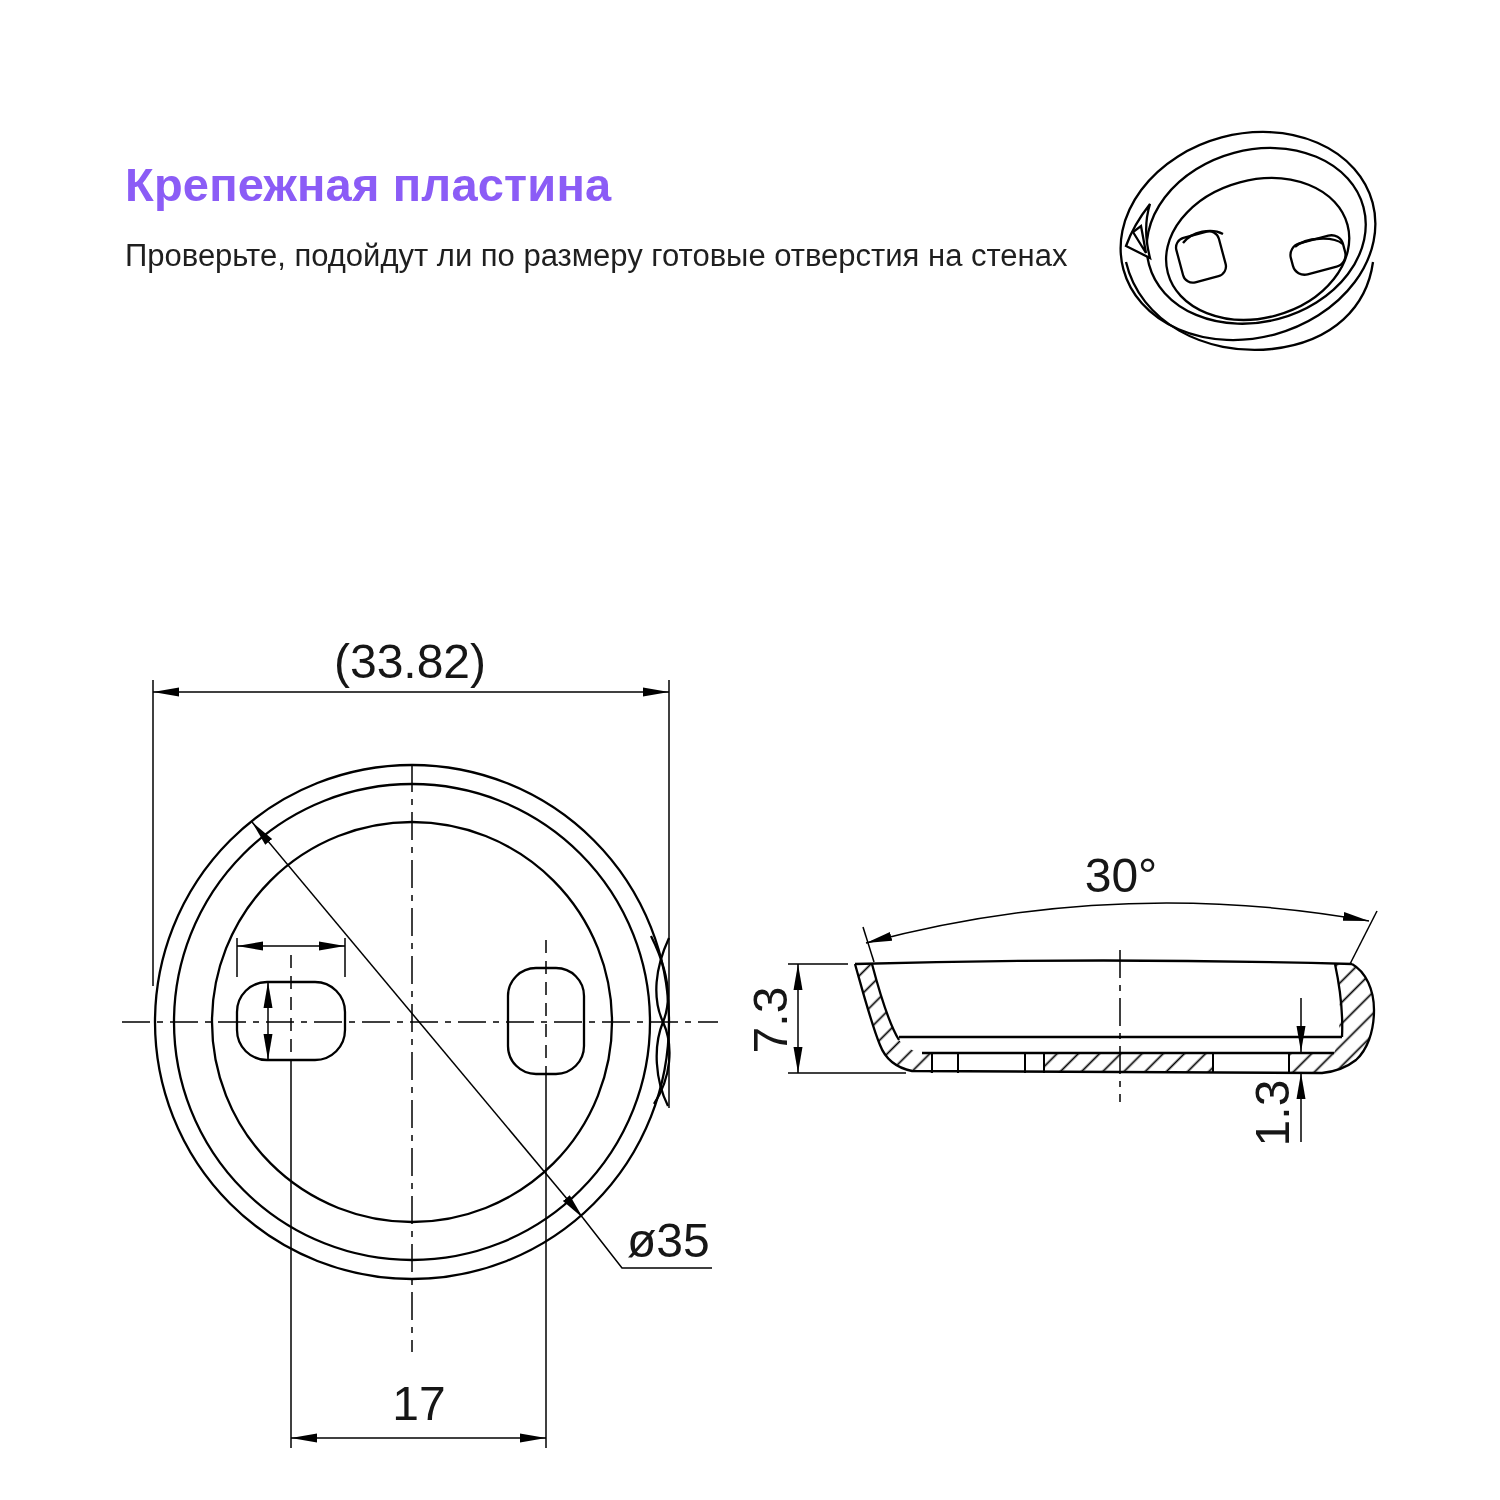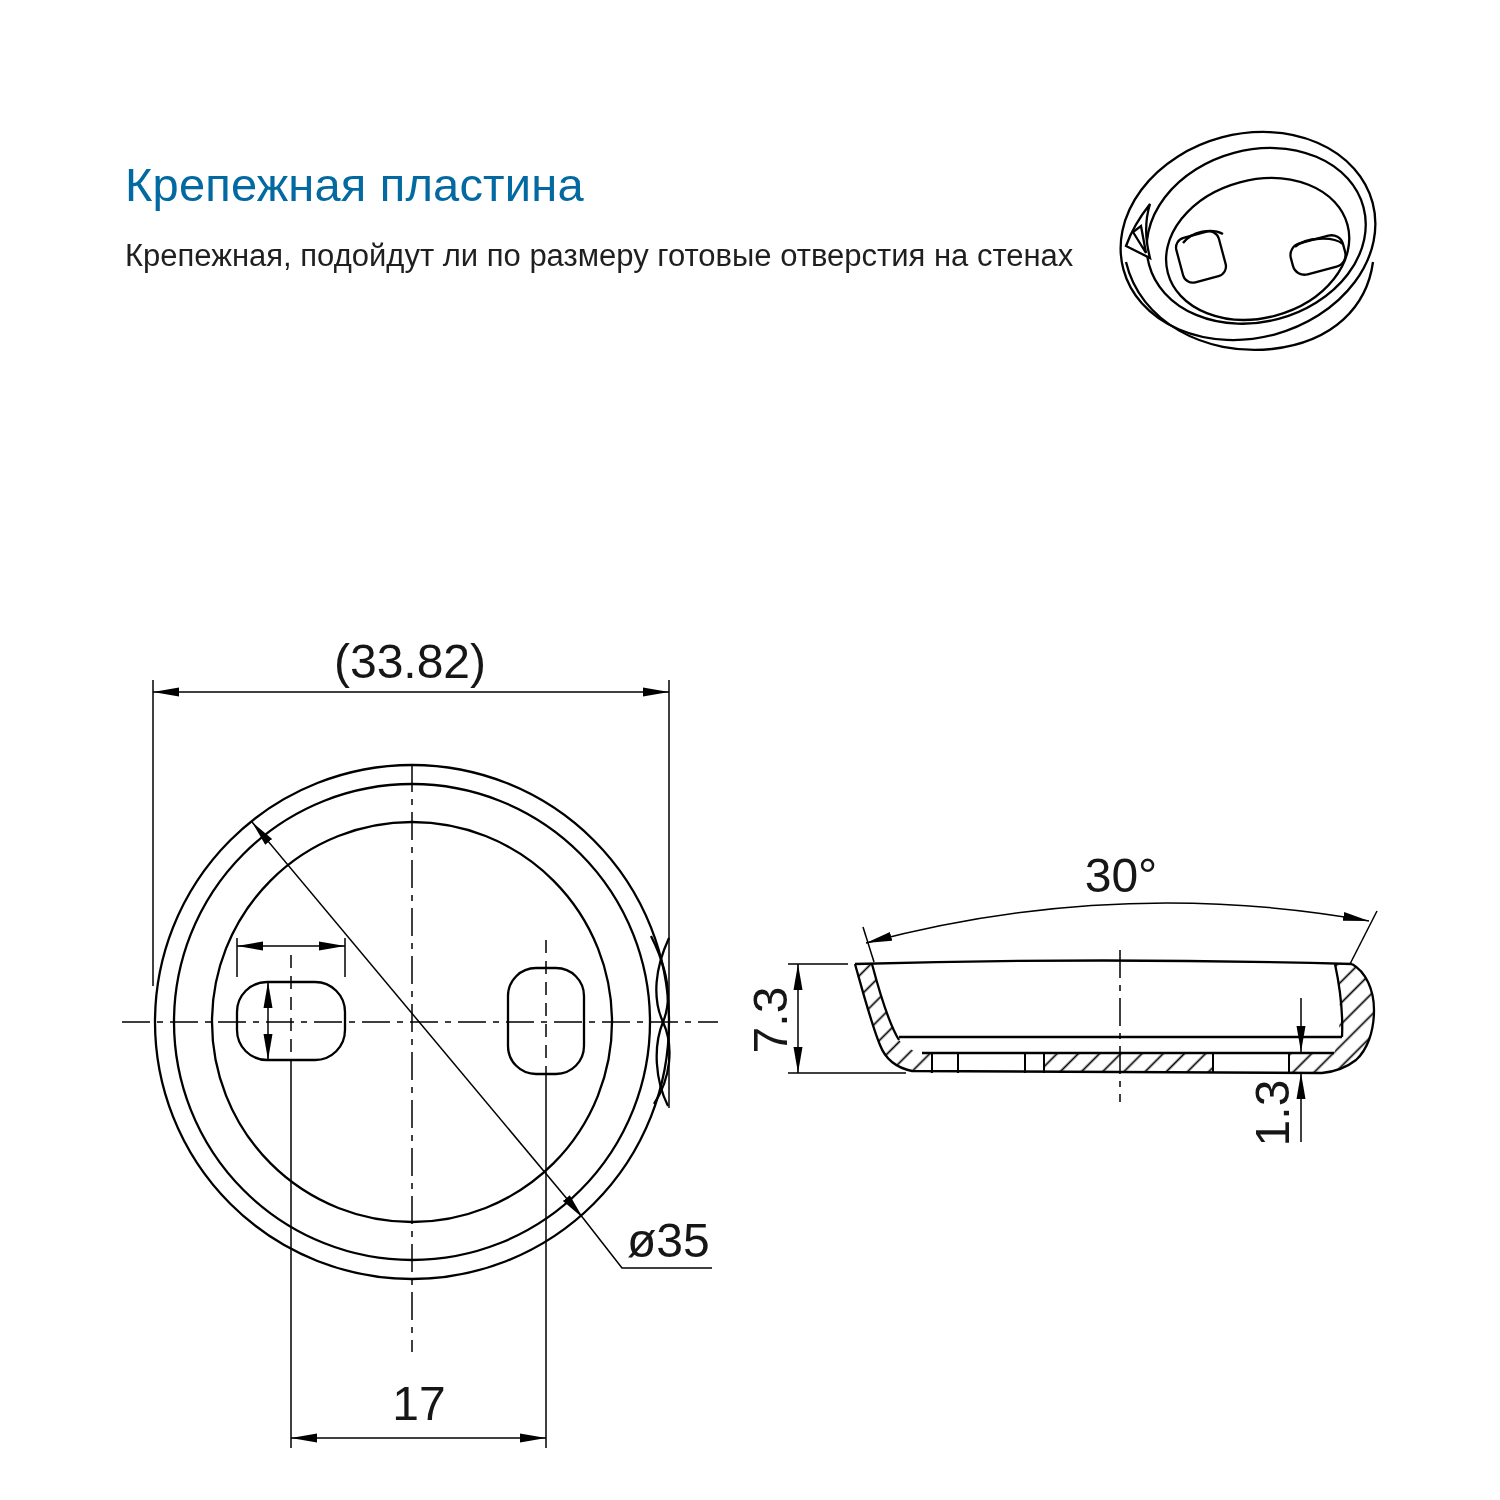--- a/index.html
+++ b/index.html
@@ -1,32 +1,32 @@
 <!DOCTYPE html>
 <html><head>
 <meta charset="utf-8">
 <style>
   html,body{margin:0;padding:0;background:#ffffff;width:1500px;height:1500px;overflow:hidden;}
   body{font-family:"Liberation Sans","DejaVu Sans",sans-serif;color:#161616;position:relative;}
-  .page-title{position:absolute;left:125px;top:126px;font-size:47px;font-weight:400;letter-spacing:.2px;color:#0369a1;}
+  .page-title{position:absolute;left:125px;top:126px;font-size:47px;font-weight:700;letter-spacing:.2px;color:#8b5cf6;}
   .page-subtitle{position:absolute;left:125px;top:232px;font-size:31px;line-height:48px;color:#1f1f1f;font-weight:400;}
   svg{position:absolute;left:0;top:0;}
   .obj{stroke:#000;stroke-width:2.3;fill:none;}
   .thin{stroke:#000;stroke-width:1.5;fill:none;}
   .cl{stroke:#000;stroke-width:1.5;fill:none;stroke-dasharray:28 7 6 7;}
   .dash{stroke:#000;stroke-width:1.5;fill:none;stroke-dasharray:13 8;}
   .dimtext{font-family:"Liberation Sans","DejaVu Sans",sans-serif;font-size:48px;fill:#161616;}
   .hatchfill{fill:url(#hatch);stroke:none;}
 </style>
 </head>
 <body>
 
 <h1 class="page-title">Крепежная пластина</h1>
 <div class="page-subtitle">
-  <div>Крепежная, подойдут ли по размеру готовые отверстия на стенах</div>
+  <div>Проверьте, подойдут ли по размеру готовые отверстия на стенах</div>
 </div>
 
 <svg width="1500" height="1500" viewBox="0 0 1500 1500">
   <defs>
     <marker id="arr" markerUnits="userSpaceOnUse" markerWidth="27" markerHeight="12" refX="26" refY="6" orient="auto-start-reverse">
       <path d="M0,1.5 L26,6 L0,10.5 Z" fill="#000"></path>
     </marker>
     <pattern id="hatch" patternUnits="userSpaceOnUse" width="15" height="15" patternTransform="rotate(45)">
       <line x1="7.5" y1="-2" x2="7.5" y2="17" stroke="#000" stroke-width="1.7"></line>
     </pattern>

